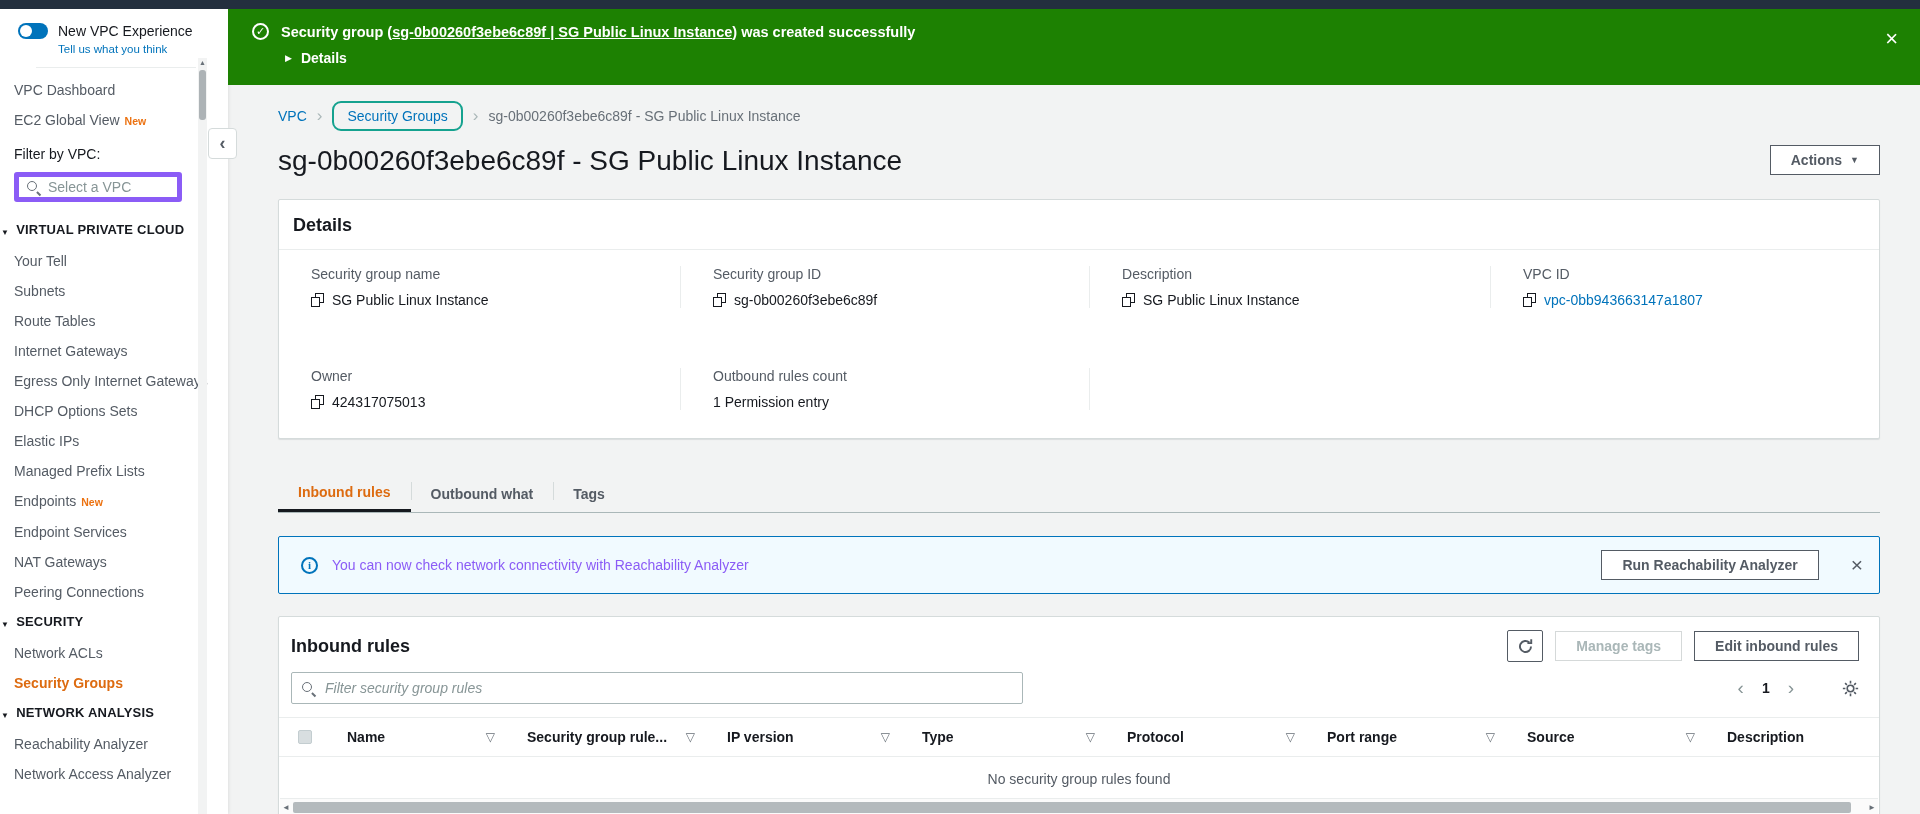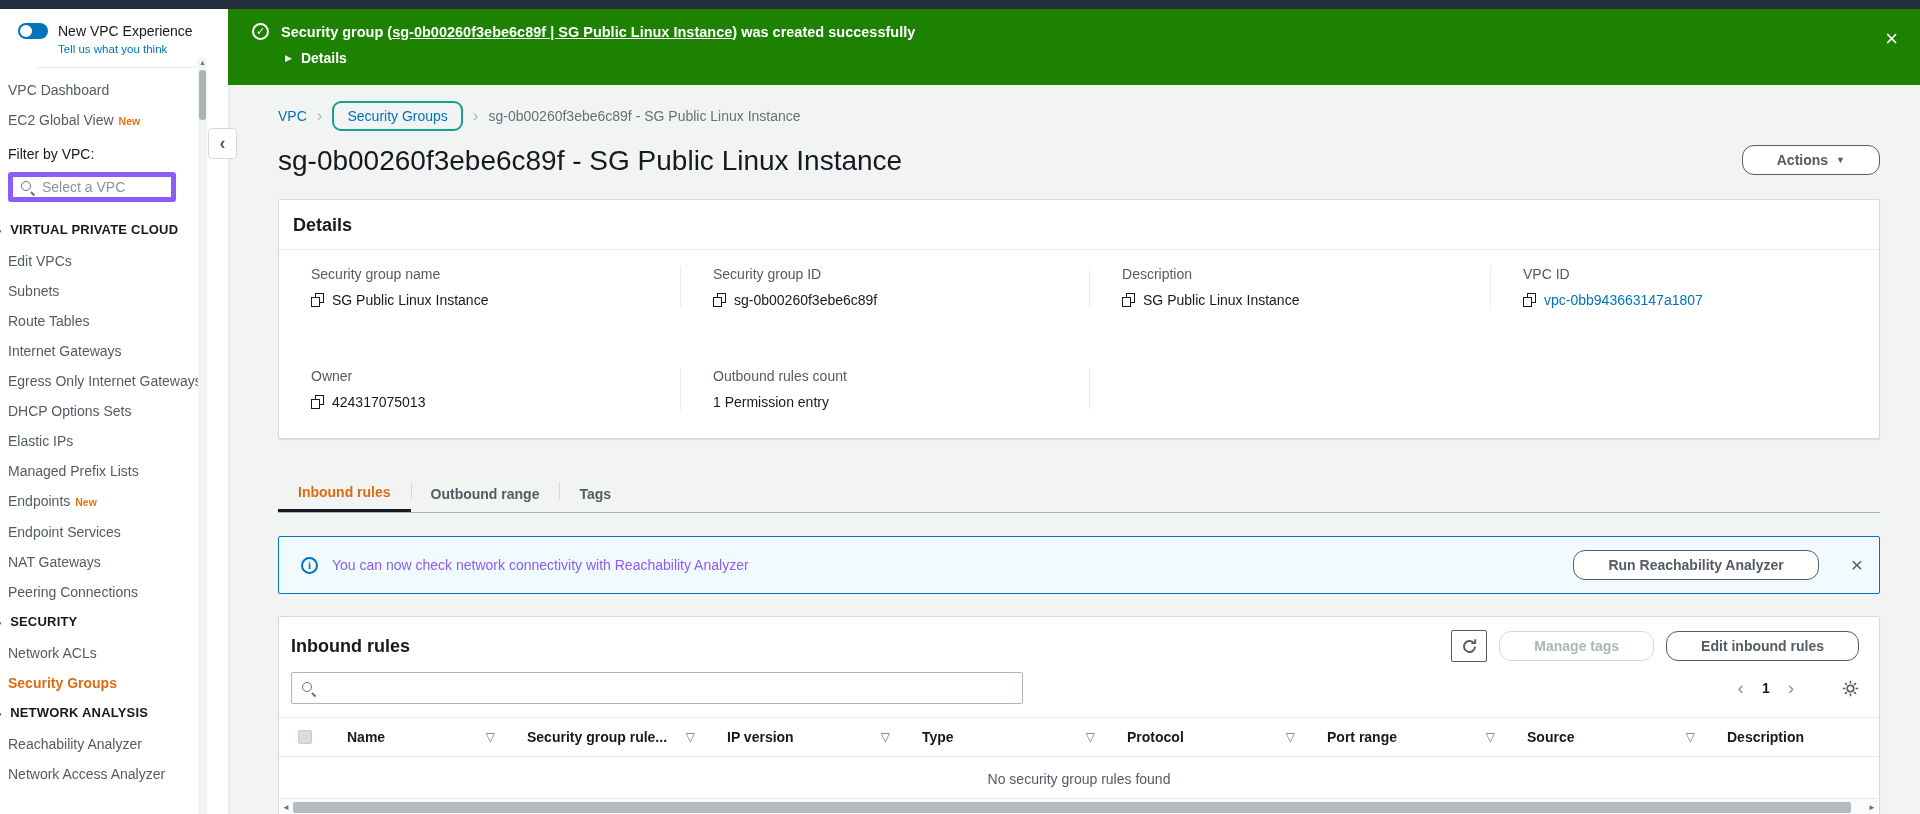--- a/index.html
+++ b/index.html
@@ -20,21 +20,21 @@
 
   
   .sidebar { position:absolute; left:0; top:9px; bottom:0; width:228px; background:#fff; z-index:4; overflow:hidden; box-shadow:1px 0 3px rgba(0,0,0,.08); }
   .exp-block { padding:14px 32px 0 18px; }
   .exp-row { display:flex; align-items:center; gap:10px; }
   .toggle { width:30px; height:16px; background:#0073bb; border-radius:9px; position:relative; flex:0 0 auto; cursor:pointer; }
   .toggle::after { content:""; position:absolute; left:2px; top:2px; width:12px; height:12px; background:#fff; border-radius:50%; }
   .exp-title { font-size:14px; color:#16191f; }
   .exp-sub { font-size:11.5px; color:#0073bb; margin:4px 0 0 40px; cursor:pointer; }
   .side-divider { border-bottom:1px solid #eaeded; margin:12px 0 14px 18px; }
-  .nav { padding:0 20px 0 8px; }
+  .nav { padding:0 20px 0 14px; }
   .nav-item { font-size:14px; color:#545b64; margin-bottom:13px; line-height:17px; cursor:pointer; }
   .nav-item.active { color:#dd6b10; font-weight:700; }
   .badge-new { color:#ec7211; font-size:10.5px; font-weight:700; margin-left:5px;margin-top:44px; }
   .filter-label { font-size:14px; color:#16191f; margin:16px 0 10px; }
   .vpc-filter { display:flex; align-items:center; gap:8px; width:168px; height:30px; border:5px solid #8b5cf6; border-radius:3px; background:#fff; padding:0 8px; margin-bottom:20px; }
   .vpc-filter input { border:none; outline:none; width:115px; font-size:14px; color:#16191f; font-family:inherit; }
   .vpc-filter input::placeholder { color:#879596; }
   .nav-header { display:flex; align-items:flex-start; gap:7px; margin:6px 0 13px -13px; font-size:13px; font-weight:700; color:#16191f; letter-spacing:.2px; line-height:15px; cursor:pointer; }
   .nav-caret { font-size:8px; padding-top:3px; color:#16191f; }
   .side-scroll { position:absolute; right:21px; top:49px; bottom:0; width:9px; background:#f2f3f3; }
@@ -49,21 +49,21 @@
 
   .breadcrumb { display:flex; align-items:center; gap:10px; margin-top:14px; font-size:14px; height:34px; }
   .crumb-link { color:#0073bb; cursor:pointer; }
   .crumb-sep { color:#aab7b8; font-size:17px; }
   .crumb-current { color:#687078; }
   .crumb-ring { border:2px solid #15a28f; border-radius:9px; padding:5px 13px; }
 
   .title-row { display:flex; align-items:flex-start; justify-content:space-between; margin-top:12px; }
   .page-title { font-size:28px; font-weight:400; color:#16191f; }
 
-  .btn { display:inline-flex; align-items:center; gap:8px; background:#fff; border:1px solid #545b64; border-radius:12px; color:#545b64; font-weight:700; font-size:14px; padding:6px 34px; cursor:pointer; font-family:inherit; }
+  .btn { display:inline-flex; align-items:center; gap:8px; background:#fff; border:1px solid #545b64; border-radius:0; color:#545b64; font-weight:700; font-size:14px; padding:6px 20px; cursor:pointer; font-family:inherit; }
   .btn .caret { font-size:9px; }
   .btn.disabled { border-color:#d5d9d9; color:#aab7b8; cursor:default; }
 
   .card { background:#fff; border:1px solid #d5dbdb; border-radius:2px; box-shadow:0 1px 1px rgba(0,28,36,.1); }
   .details-card { margin-top:22px; }
   .card-h { font-size:18px; font-weight:700; padding:15px 14px 13px; border-bottom:1px solid #eaeded; }
   .fields { display:grid; grid-template-columns:1fr 1.02fr 1fr .97fr; row-gap:60px; padding:16px 0 28px; }
   .field { padding:0 24px 0 32px; }
   .field.rule { border-left:1px solid #eaeded; }
   .f-label { font-size:14px; color:#545b64; margin-bottom:10px; }
@@ -136,21 +136,21 @@
     <div class="filter-label">Filter by VPC:</div>
     <div class="vpc-filter">
       <span class="mag-icon"></span>
       <input placeholder="Select a VPC" style="">
     </div>
 
     <div class="nav-header">
       <span class="nav-caret">▼</span>
       <span>VIRTUAL PRIVATE CLOUD</span>
     </div>
-    <div class="nav-item">Edit VPCs</div>
+    <div class="nav-item">Your Tell</div>
     <div class="nav-item">Subnets</div>
     <div class="nav-item">Route Tables</div>
     <div class="nav-item">Internet Gateways</div>
     <div class="nav-item">Egress Only Internet Gateways</div>
     <div class="nav-item">DHCP Options Sets</div>
     <div class="nav-item">Elastic IPs</div>
     <div class="nav-item">Managed Prefix Lists</div>
     <div class="nav-item"><span>Endpoints</span><span class="badge-new">New</span></div>
     <div class="nav-item">Endpoint Services</div>
     <div class="nav-item">NAT Gateways</div>
@@ -254,21 +254,21 @@
         <div class="f-value">
             <span>1 Permission entry</span>
           </div>
       </div>
       <div class="field rule"></div>
     </div>
   </div>
 
   <div class="tabs">
     <div class="tab active">Inbound rules</div>
-    <div class="tab">Outbound range</div>
+    <div class="tab">Outbound what</div>
     <div class="tab">Tags</div>
   </div>
 
   <div class="infobar">
     <span class="info-icon">i</span>
     <span class="info-text">You can now check network connectivity with Reachability Analyzer</span>
     <button class="btn">
         <span>Run Reachability Analyzer</span>
       </button>
     <span class="info-close">×</span>
@@ -288,20 +288,21 @@
             <span>Manage tags</span>
           </button>
         <button class="btn">
             <span>Edit inbound rules</span>
           </button>
       </div>
     </div>
     <div class="rules-filter-row">
       <div class="search-box">
         <span class="mag-icon"></span>
+        <input placeholder="Filter security group rules" style="">
       </div>
       <div style="display:flex;align-items:center;">
         <div class="pager">
           <span class="pg-arrow">‹</span>
           <span class="pg-num">1</span>
           <span class="pg-arrow">›</span>
         </div>
         <span class="gear">
           <svg width="17" height="17" viewBox="0 0 16 16">
               <g stroke="#545b64" stroke-width="1.5" fill="none">

